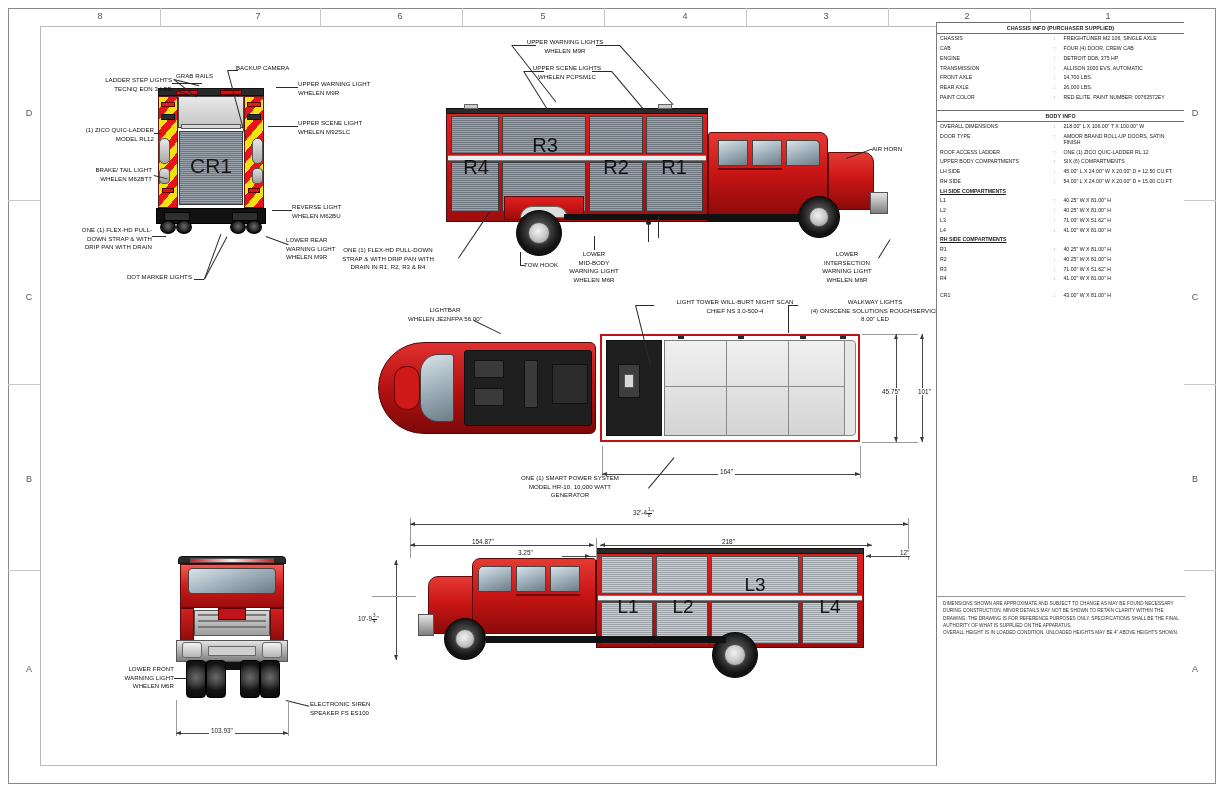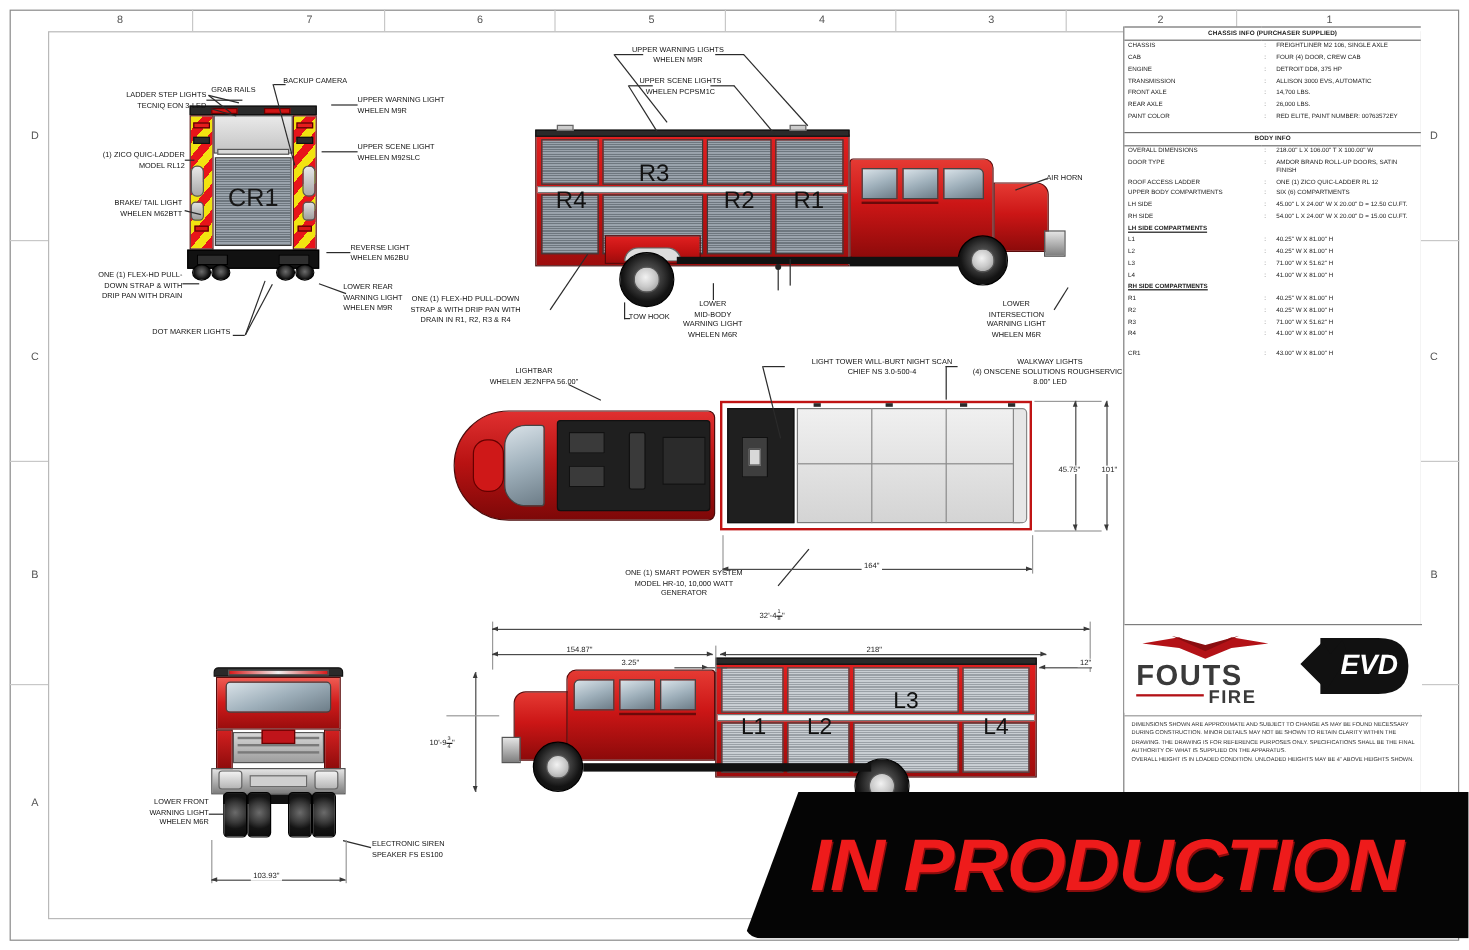--- a/index.html
+++ b/index.html
@@ -784,43 +784,21 @@
             <td colspan="3"></td>
           </tr>
       <tr>
             <td class="k">CR1</td>
             <td class="c">:</td>
             <td class="v">43.00" W X 81.00" H</td>
           </tr>
     </tbody>
       </table>
 
-    <div id="logoblock">
-      <div class="fouts-wrap">
-        <svg viewBox="0 0 200 96" width="128" height="62">
-          <path d="M14 14 L62 6 L96 22 L130 6 L178 14 L130 20 L96 34 L62 20 Z" fill="#b31217"></path>
-          <path d="M52 4 L96 24 L140 4 L96 16 Z" fill="#8a0d10"></path>
-          <text x="6" y="68" font-family="Liberation Sans, sans-serif" font-size="38" font-weight="bold" fill="#3a3a3a" letter-spacing="2">FOUTS</text>
-          <rect x="6" y="80" width="88" height="3" fill="#b31217"></rect>
-          <text x="100" y="92" font-family="Liberation Sans, sans-serif" font-size="24" font-weight="bold" fill="#3a3a3a" letter-spacing="2">FIRE</text>
-        </svg>
-      </div>
-      <div class="evd-wrap">
-        <svg viewBox="0 0 120 64" width="100" height="56">
-          <path d="M28 4 L86 4 Q116 4 116 32 Q116 60 86 60 L28 60 Z" fill="#111"></path>
-          <path d="M8 30 L30 8 L38 20 L50 6 L56 22 L34 56 Z" fill="#111"></path>
-          <text x="48" y="40" font-family="Liberation Sans, sans-serif" font-size="28" font-weight="bold" font-style="italic" fill="#fff">EVD</text>
-        </svg>
-      </div>
-    </div>
 
     <div id="disclaimer">
       <div>DIMENSIONS SHOWN ARE APPROXIMATE AND SUBJECT TO CHANGE AS MAY BE FOUND NECESSARY DURING CONSTRUCTION. MINOR DETAILS MAY NOT BE SHOWN TO RETAIN CLARITY WITHIN THE DRAWING. THE DRAWING IS FOR REFERENCE PURPOSES ONLY. SPECIFICATIONS SHALL BE THE FINAL AUTHORITY OF WHAT IS SUPPLIED ON THE APPARATUS.</div>
       <div>OVERALL HEIGHT IS IN LOADED CONDITION. UNLOADED HEIGHTS MAY BE 4" ABOVE HEIGHTS SHOWN.</div>
     </div>
   </div>
 
-  <div id="banner">
-    <div class="shape"></div>
-    <div class="txt">IN PRODUCTION</div>
-  </div>
 
 </div>
 
 </body></html>

